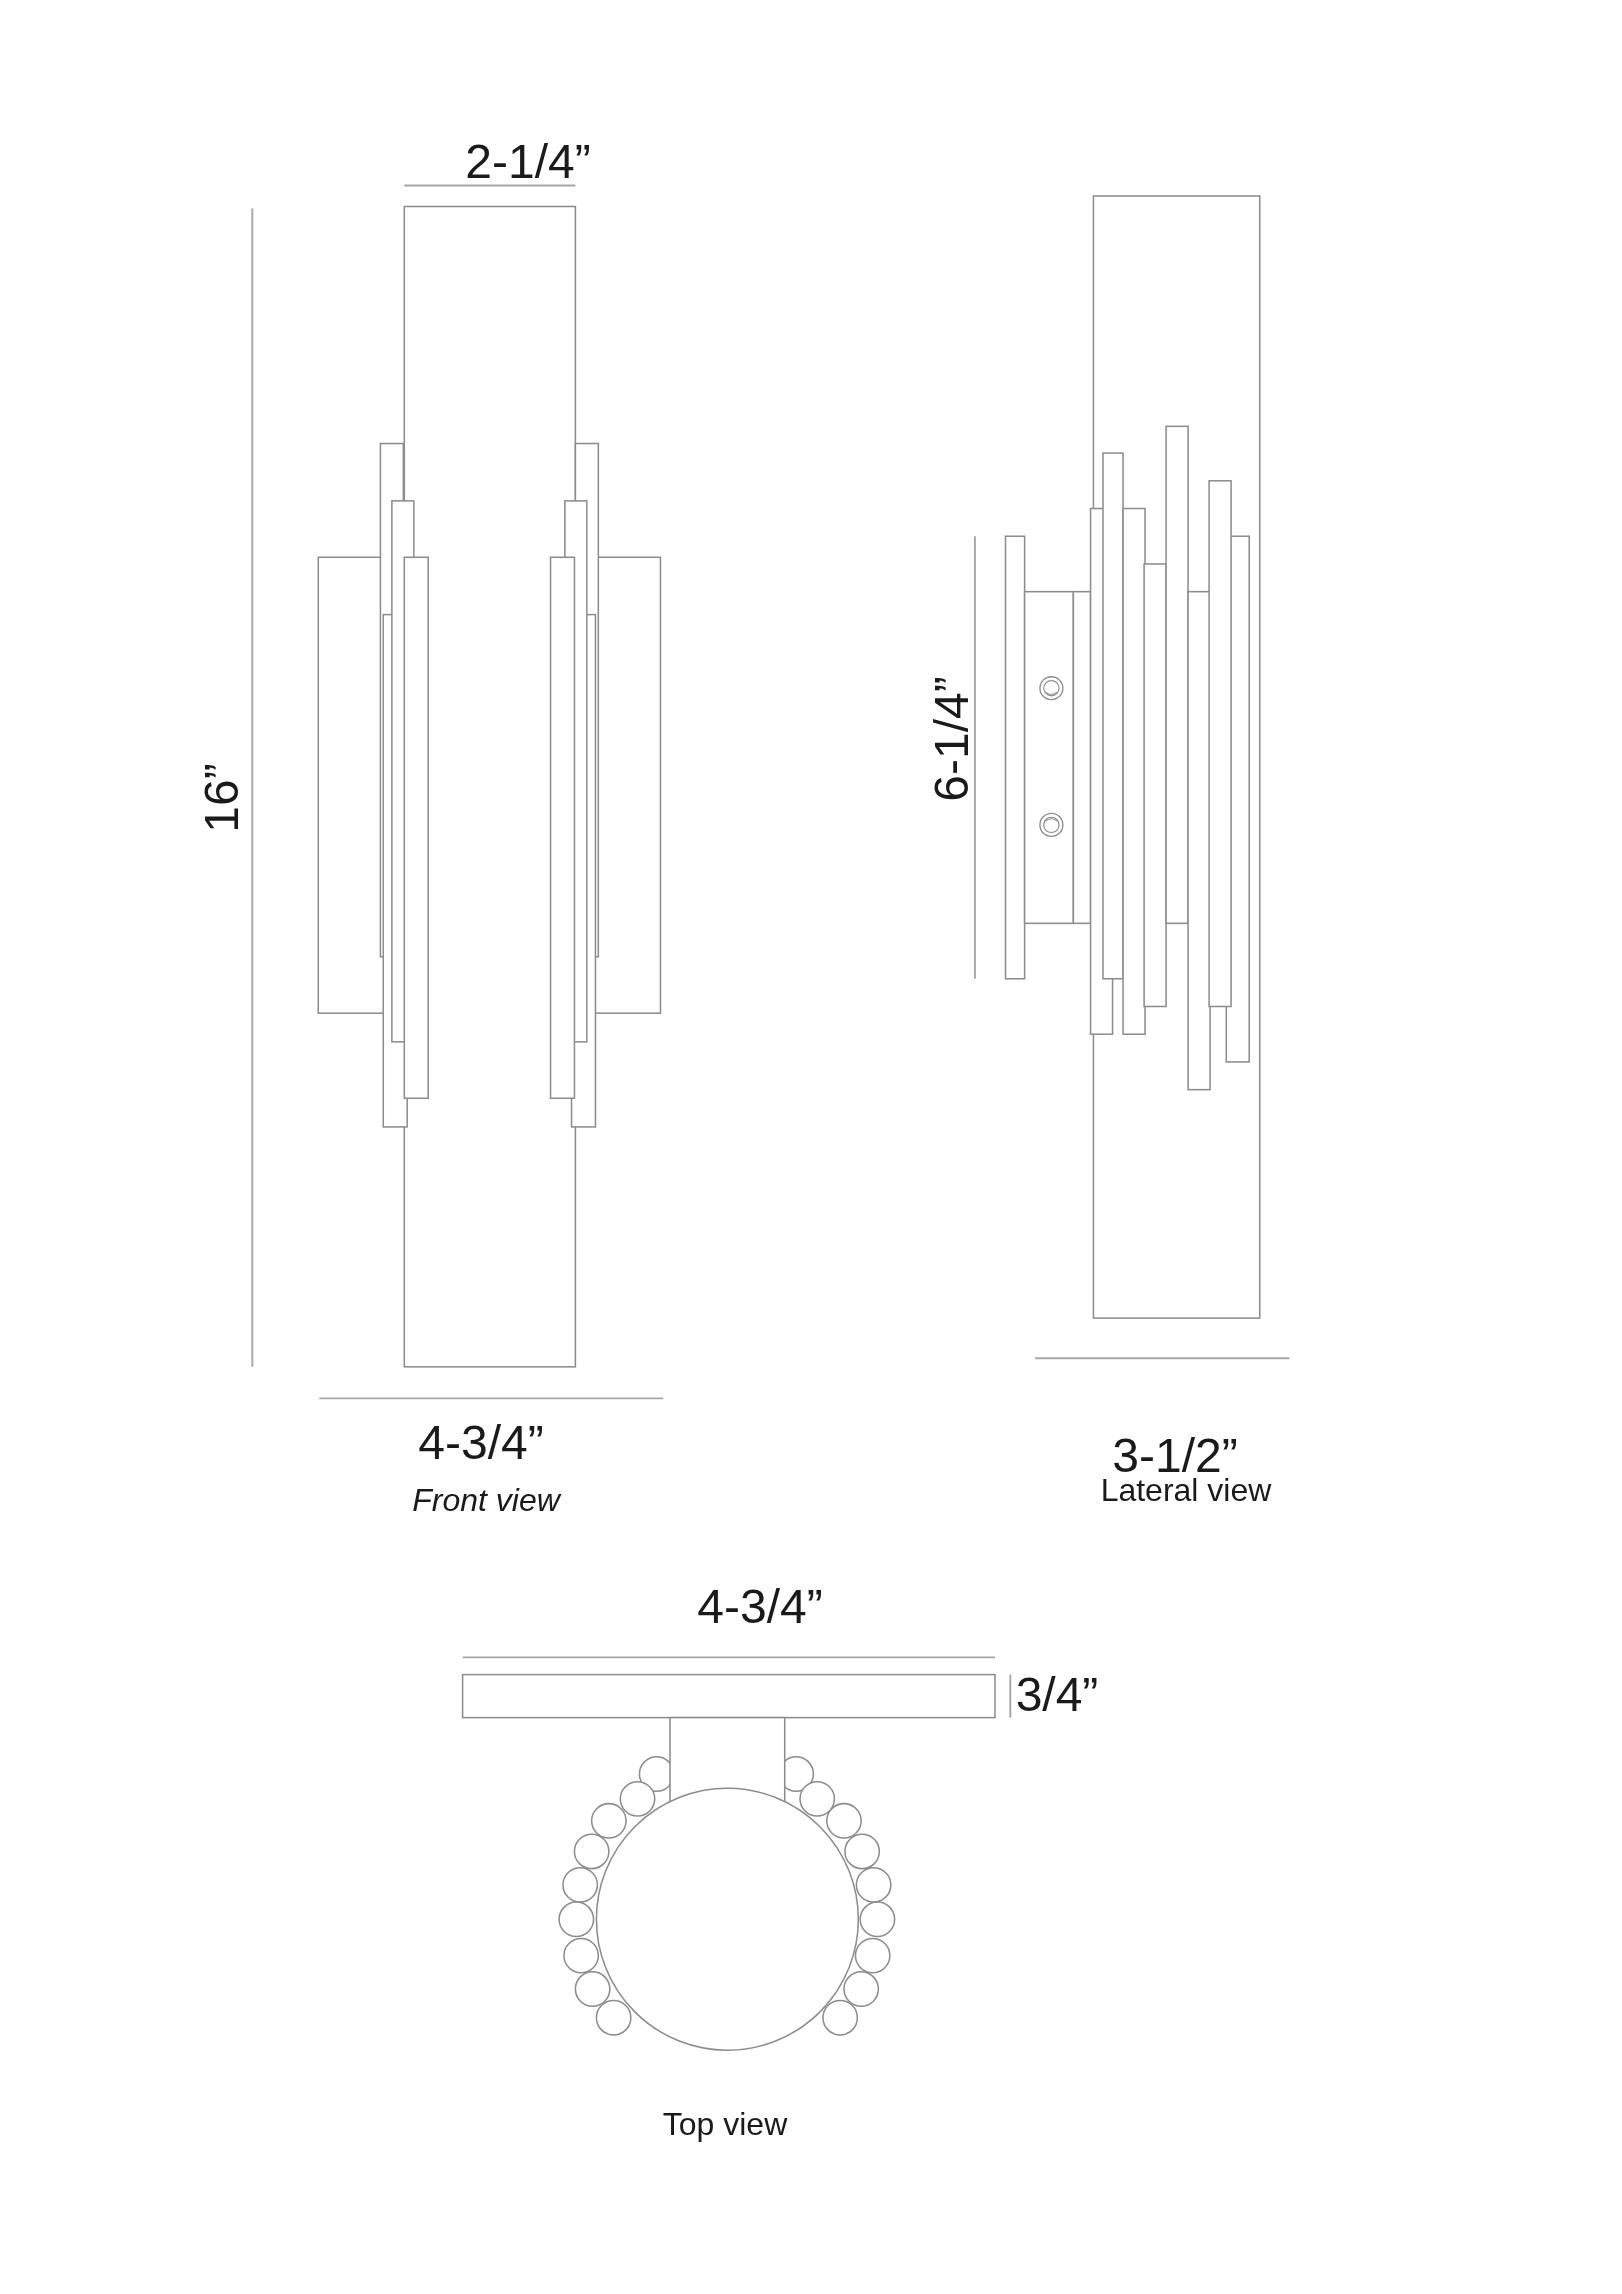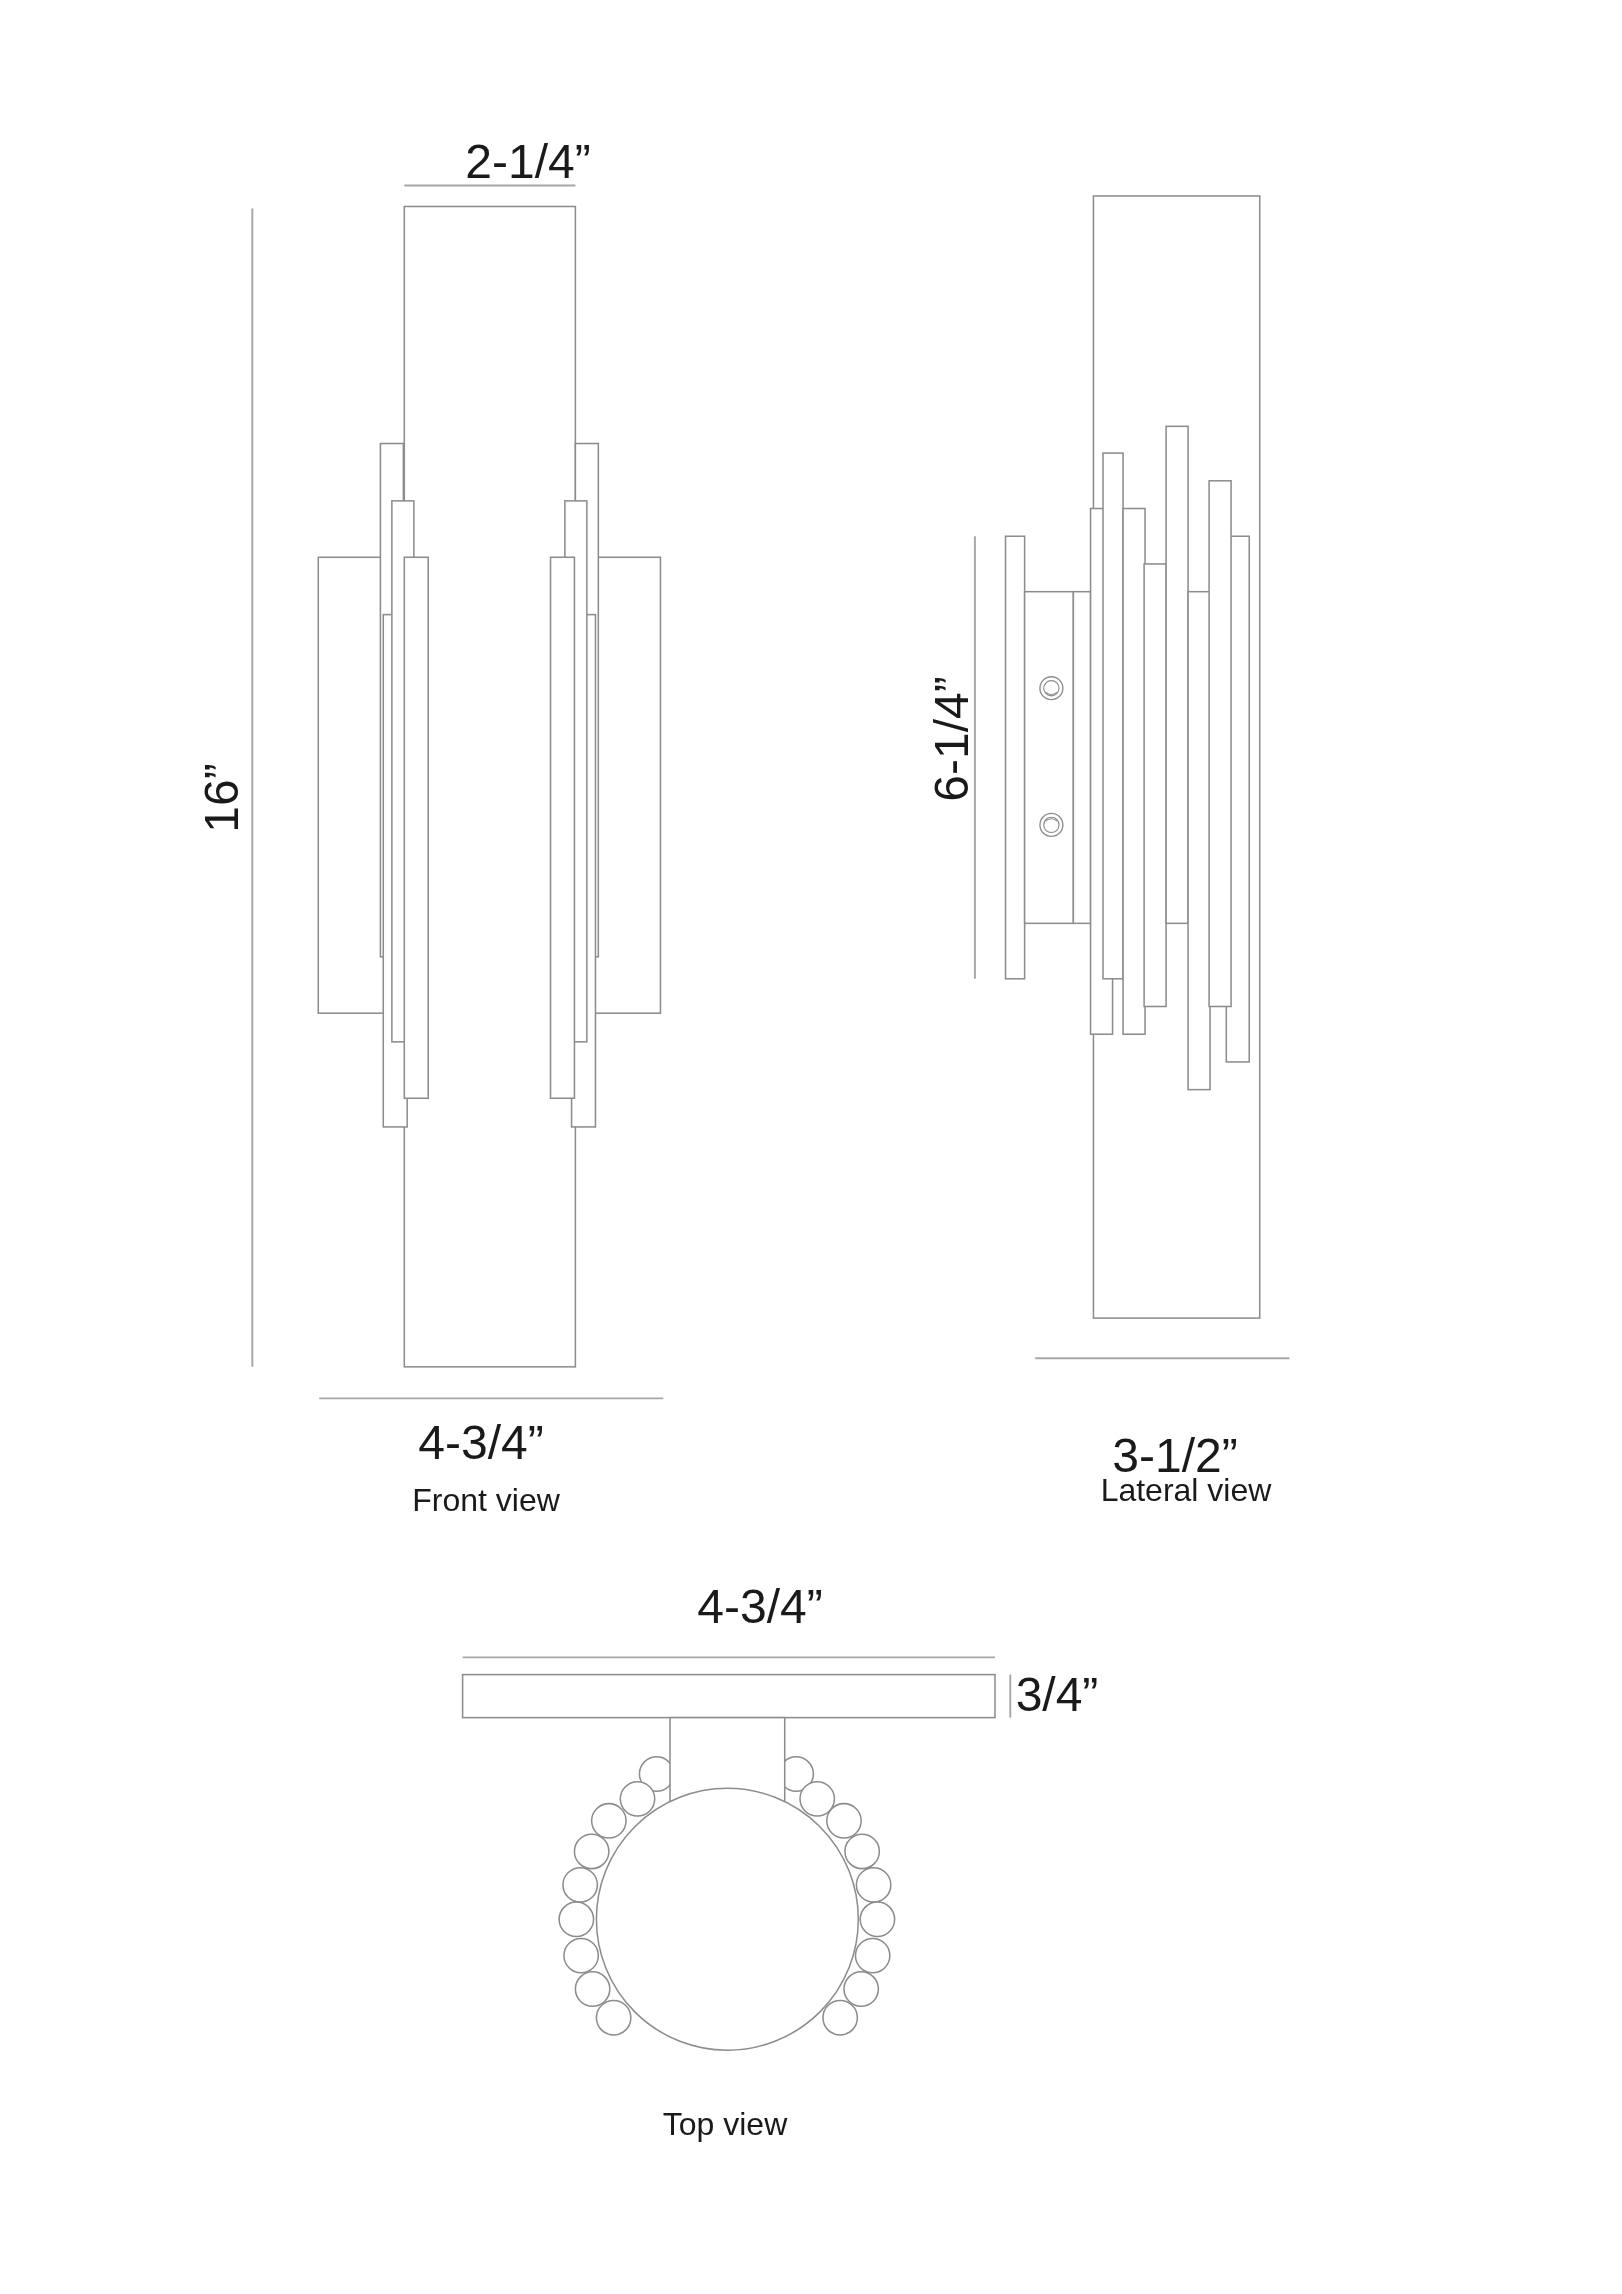--- a/index.html
+++ b/index.html
@@ -102,21 +102,21 @@
 
     <rect class="ln" x="701" y="1797" width="120" height="90"></rect>
 
     <circle class="ln" cx="761" cy="2008" r="137"></circle>
   </g>
 </svg>
 
 <div class="label dimtext" style="left:489px; top:138px;margin-left:39px;">2-1/4”</div>
 <div class="label dimtext rot" style="left:222px; top:798px;">16”</div>
 <div class="label dimtext" style="left:481px; top:1419px;">4-3/4”</div>
-<div class="label viewtext" style="left:486px; top:1484px;">Front view</div>
+<div class="label viewtext" style="left:486px; top:1484px;font-style:italic;">Front view</div>
 
 <div class="label dimtext rot" style="left:952px; top:739px;">6-1/4”</div>
 <div class="label dimtext" style="left:1175px; top:1388px;margin-top:44px;">3-1/2”</div>
 <div class="label viewtext" style="left:1186px; top:1474px;text-align:right;">Lateral view</div>
 
 <div class="label dimtext" style="left:760px; top:1583px;">4-3/4”</div>
 <div class="label dimtext" style="left:1057px; top:1671px;">3/4”</div>
 <div class="label viewtext" style="left:725px; top:2108px;">Top view</div>
 
 

